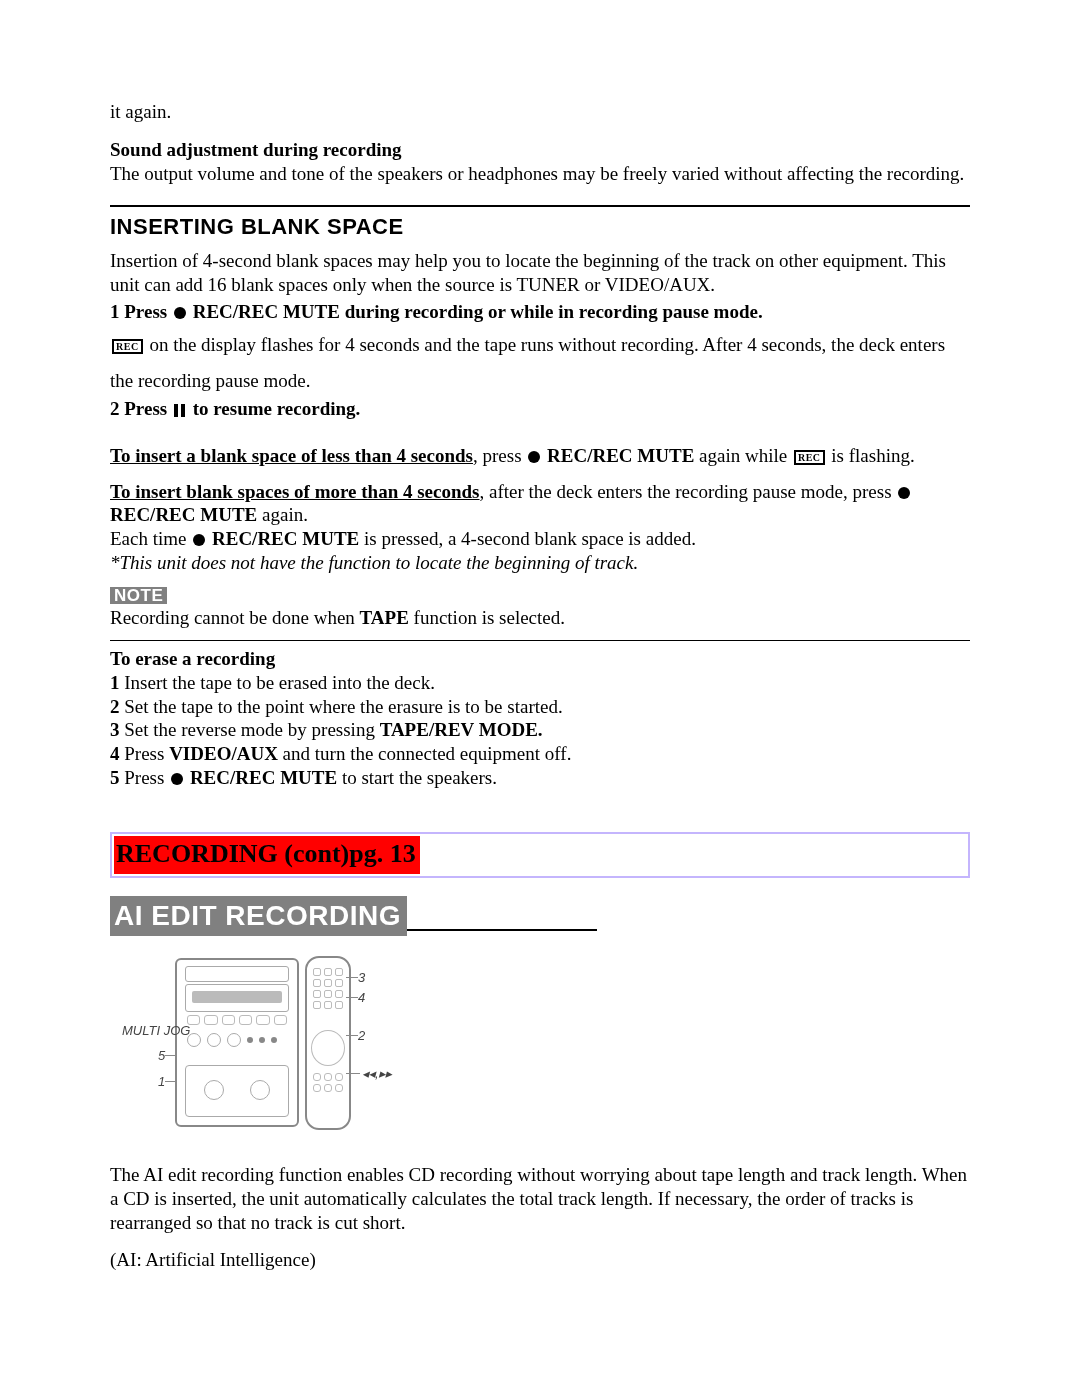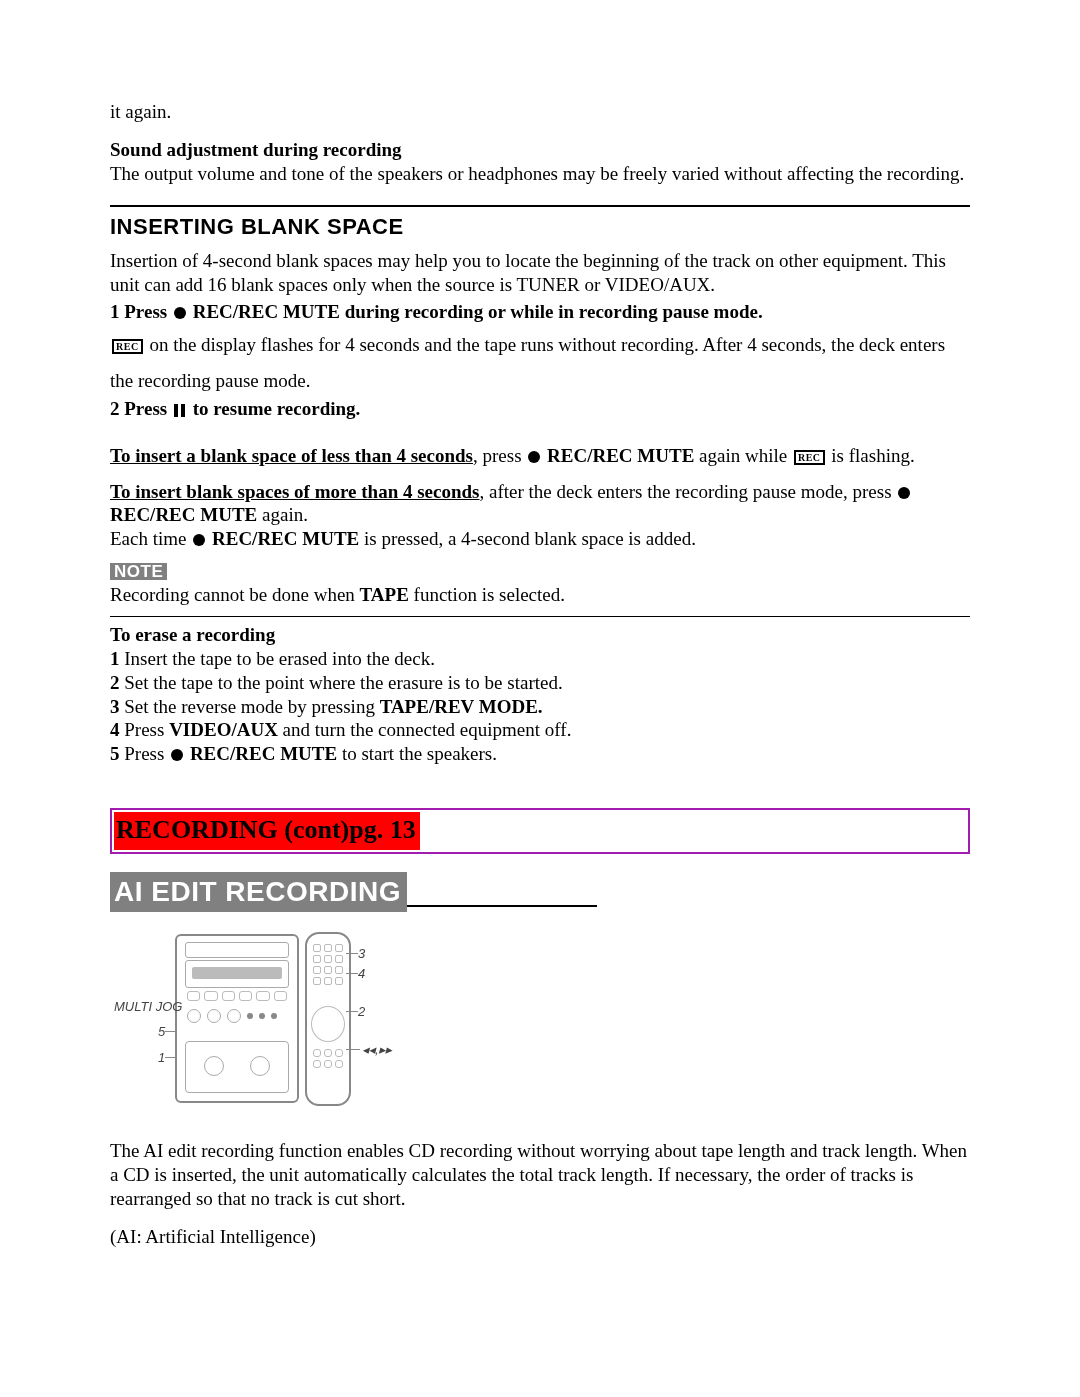--- a/index.html
+++ b/index.html
@@ -24,21 +24,21 @@
     margin: 10px 0 6px 0;
   }
   .h-blank {
     font-family: Arial, Helvetica, sans-serif;
     font-weight: 700;
     font-size: 22px;
     letter-spacing: 0.5px;
     margin: 0 0 8px 0;
   }
   .red-box {
-    border: 2px solid #a21caf;
+    border: 2px solid #c4b5fd;
     margin: 42px 0 18px 0;
     padding: 2px 2px;
   }
   .red-bar {
     display: inline-block;
     background: #ff0000;
     color: #000;
     font-family: "Times New Roman", Times, serif;
     font-weight: 700;
     font-size: 26px;
@@ -200,20 +200,21 @@
   <span class="bold under">To insert blank spaces of more than 4 seconds</span><span>, after the deck enters the recording pause mode, press </span>
   <span class="icon-rec"></span><br>
   <span class="bold">REC/REC MUTE</span>
   <span> again.</span><br>
 
   <span>Each time </span>
   <span class="icon-rec"></span>
   <span class="bold"> REC/REC MUTE</span>
   <span> is pressed, a 4-second blank space is added.</span><br>
 
+  <span class="italic">*This unit does not have the function to locate the beginning of track.</span>
 </p>
 
 <div class="icon-note">NOTE</div>
 <p>
   <span>Recording cannot be done when </span>
   <span class="bold">TAPE</span>
   <span> function is selected.</span>
 </p>
 
 <div class="section-rule-thin"></div>
@@ -293,21 +294,21 @@
     <div class="btns">
         <span></span>
         <span></span>
         <span></span>
         <span></span>
         <span></span>
         <span></span>
       </div>
   </div>
 
-  <span class="fig-label" style="left:4px; top:75px;">MULTI JOG</span>
+  <span class="fig-label" style="left:12px; top:75px;">MULTI JOG</span>
   <span class="fig-label" style="left:248px; top:22px;">3</span>
   <span class="fig-label" style="left:248px; top:42px;">4</span>
   <span class="fig-label" style="left:248px; top:80px;">2</span>
   <span class="fig-label" style="left:252px; top:118px;">◂◂,▸▸</span>
   <span class="fig-label" style="left:48px; top:100px;">5</span>
   <span class="fig-label" style="left:48px; top:126px;">1</span>
 
   <div class="fig-line" style="left:236px; top:29px; width:12px;"></div>
   <div class="fig-line" style="left:236px; top:49px; width:12px;"></div>
   <div class="fig-line" style="left:236px; top:87px; width:12px;"></div>

